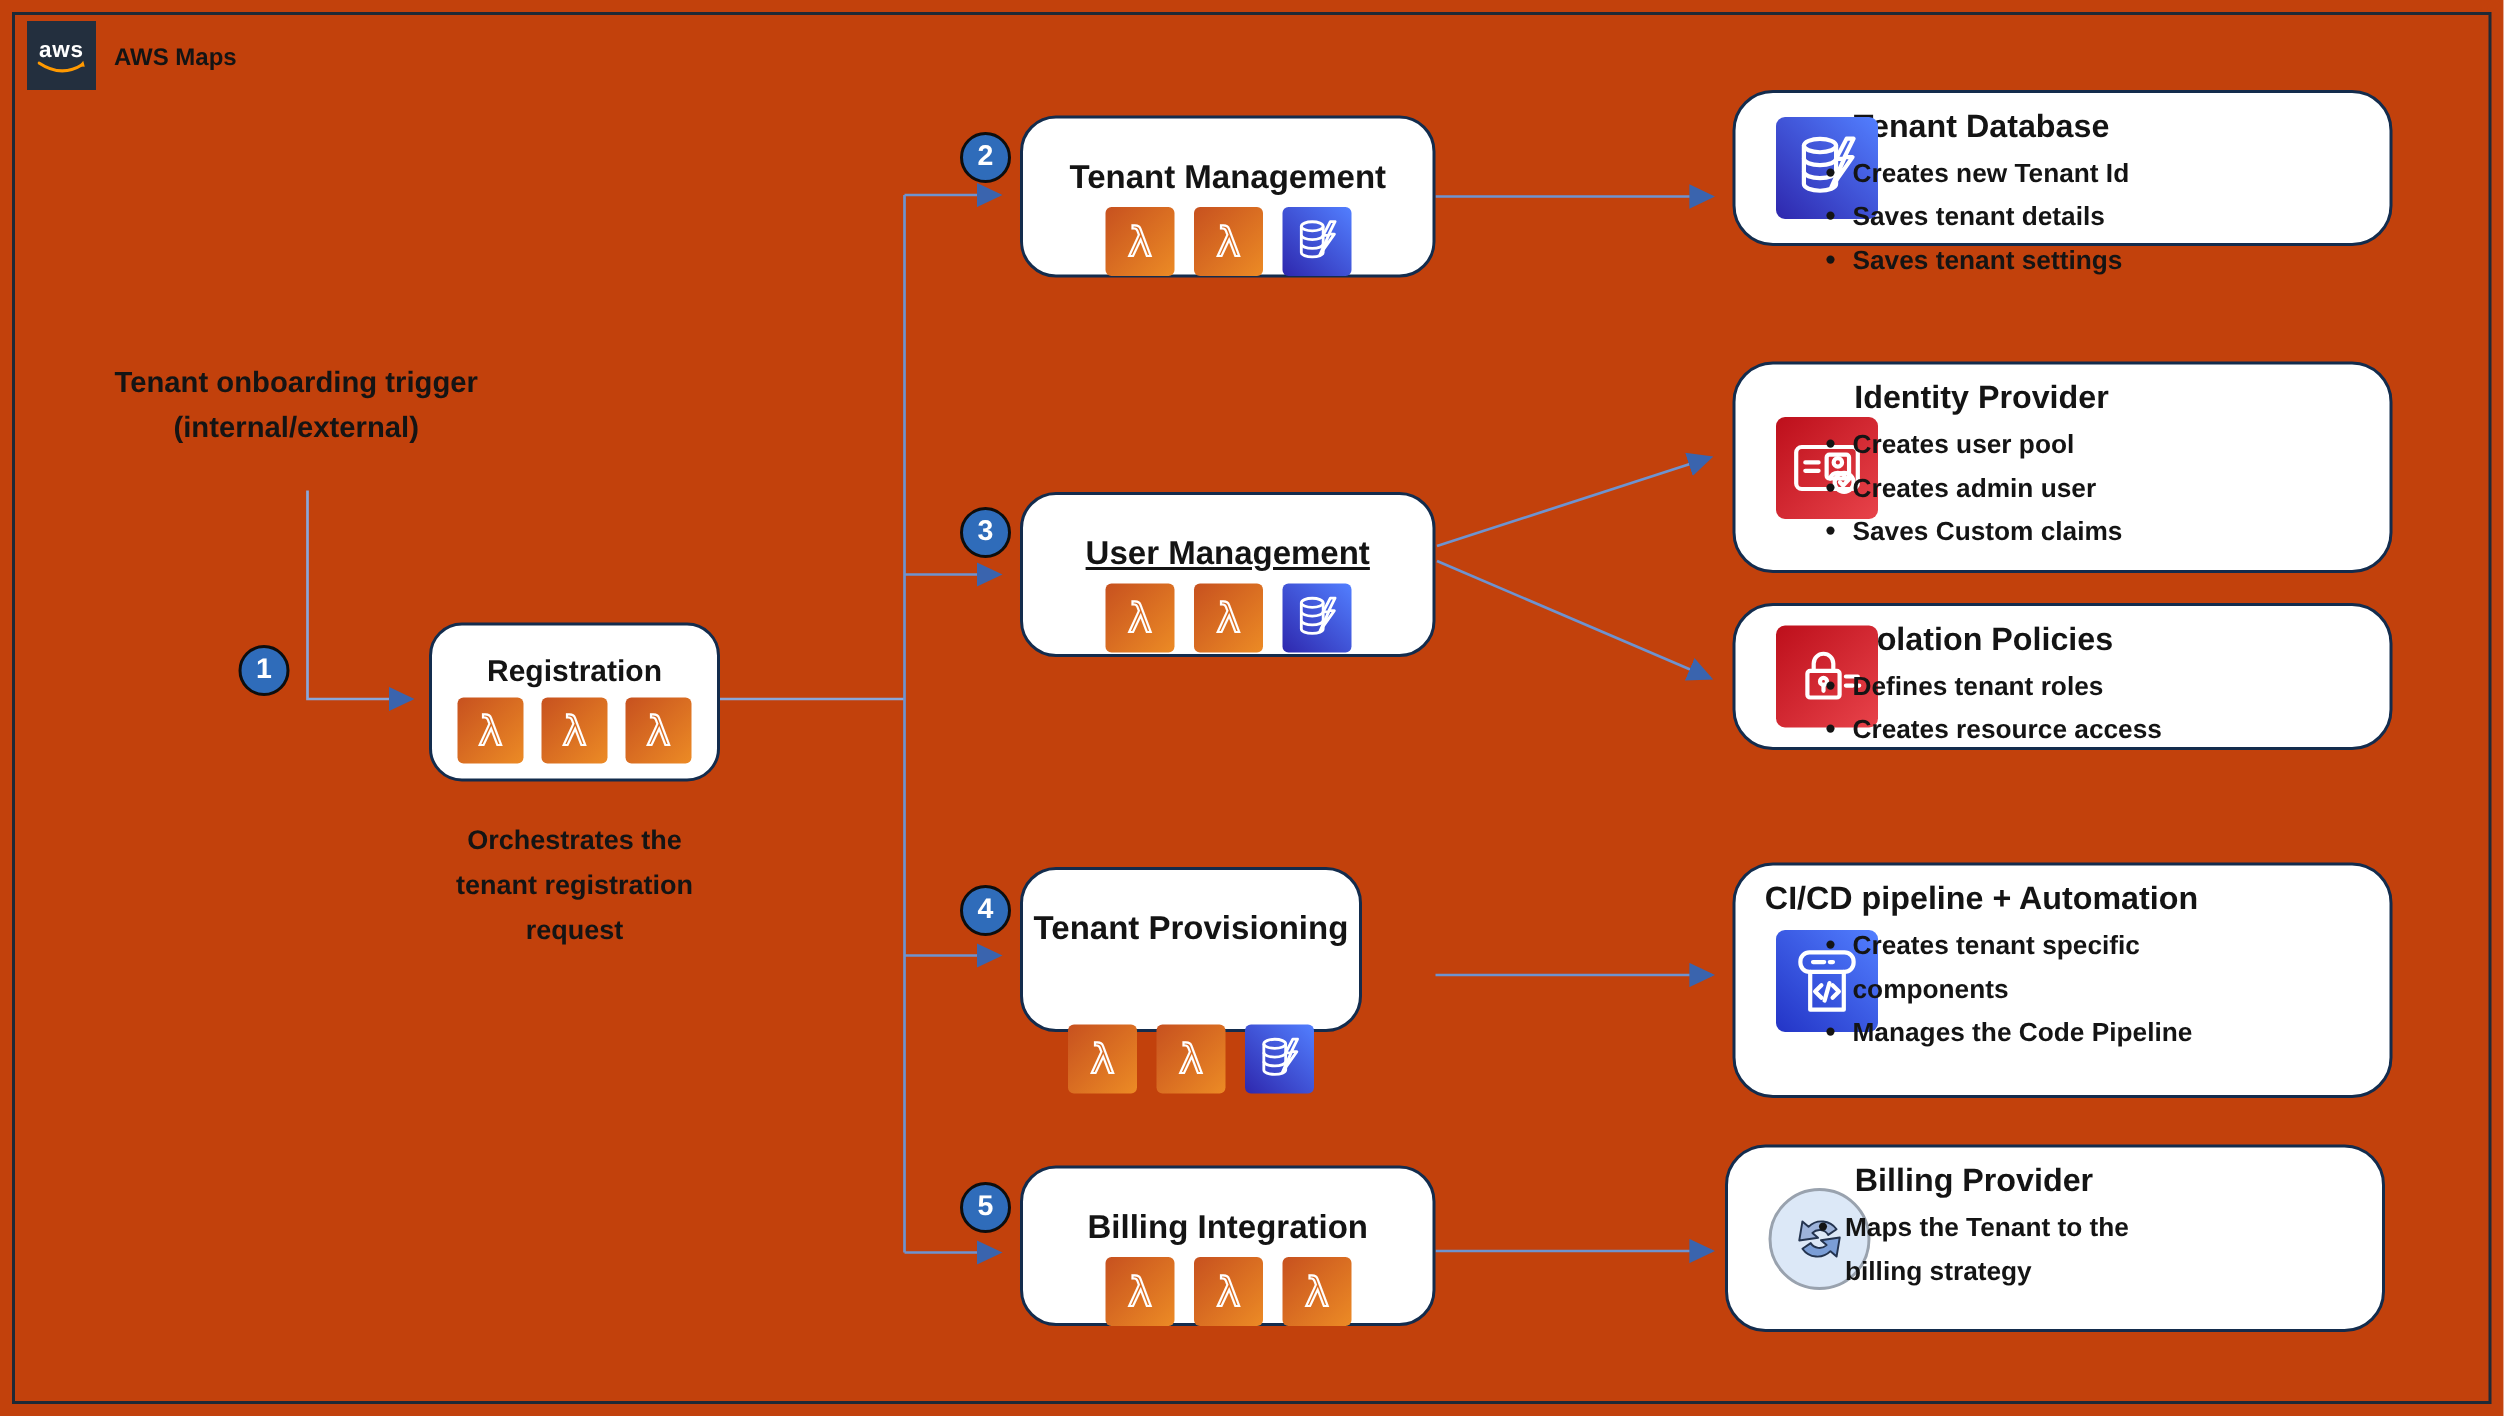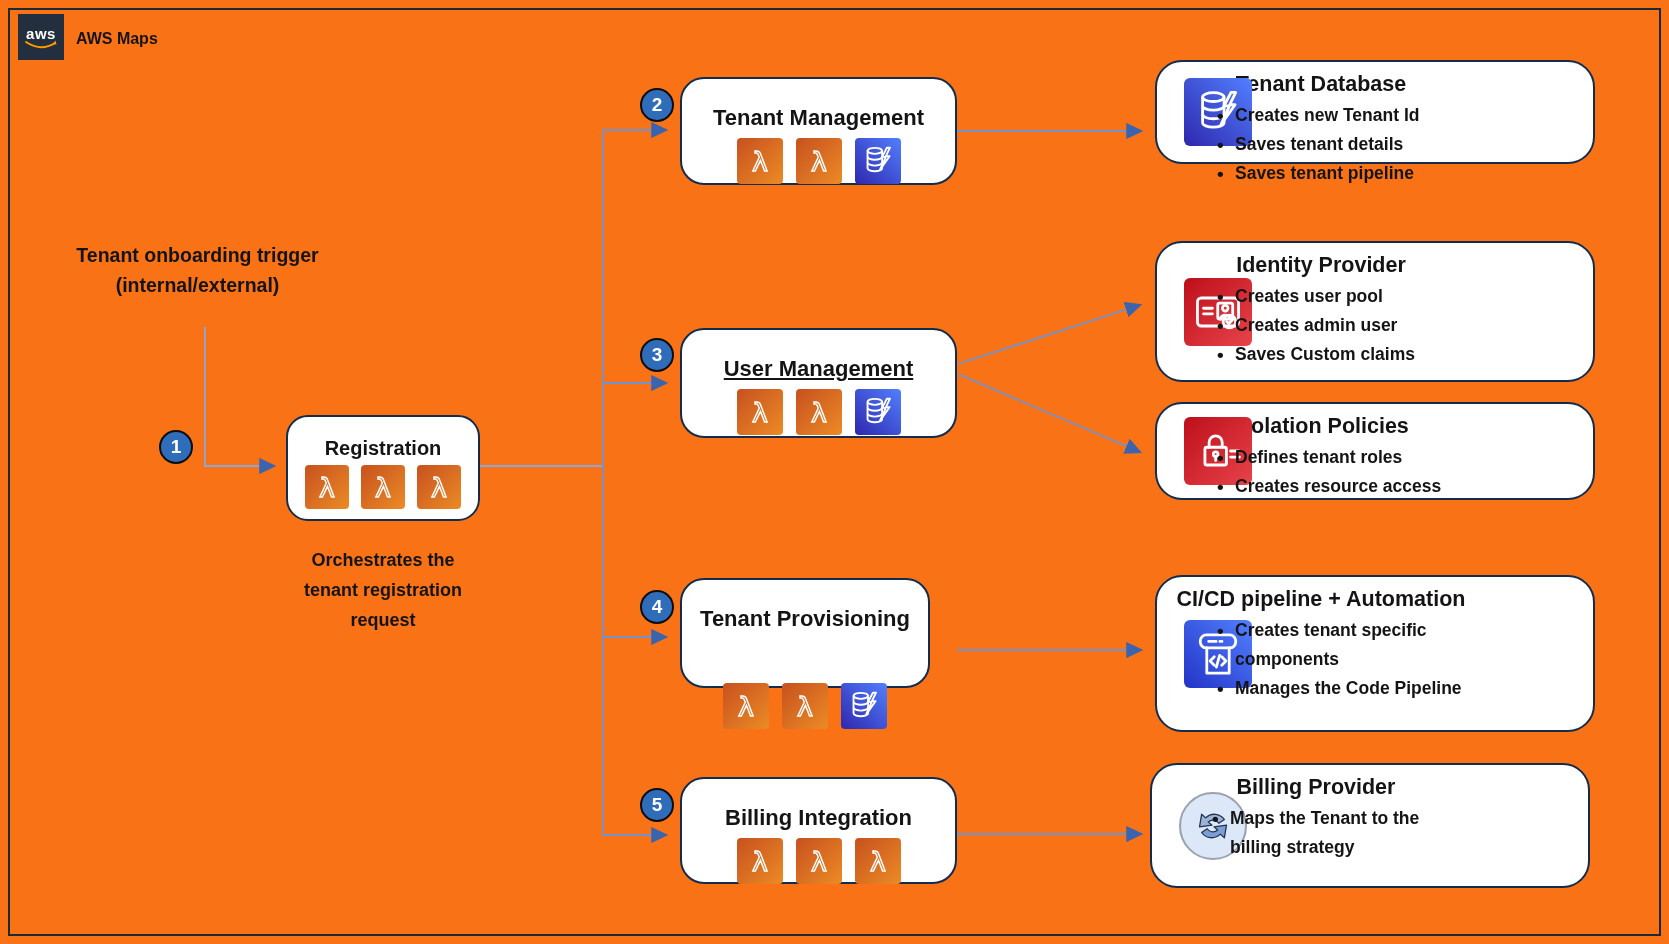--- a/index.html
+++ b/index.html
@@ -1,17 +1,17 @@
 <!DOCTYPE html>
 <html><head>
 <meta charset="utf-8">
 <style>
   html,body{margin:0;padding:0;background:#ffffff;}
   body{font-family:"Liberation Sans", sans-serif; color:#141414;}
-  .canvas{position:relative;width:1669px;height:944px;background:#f97316;overflow:hidden;}
+  .canvas{position:relative;width:1669px;height:944px;background:#c2410c;overflow:hidden;}
   .frame{position:absolute;left:8px;top:8px;right:8px;bottom:8px;border:2px solid #1e2936;}
   
   .aws-logo{position:absolute;left:18px;top:14px;width:46px;height:46px;background:#232f3e;display:flex;align-items:center;justify-content:center;}
   .aws-logo .aws-word{color:#fff;font-weight:700;font-size:15px;letter-spacing:.5px;line-height:1;margin-top:-8px;}
   .aws-logo svg{position:absolute;left:7px;top:26px;}
   .cloud-label{position:absolute;left:76px;top:30px;font-size:16px;font-weight:700;}
   
   svg.wires{position:absolute;left:0;top:0;}
   
   .step{position:absolute;width:34px;height:34px;border-radius:50%;background:#2f6cba;border:2.5px solid #0d0d0d;
@@ -205,21 +205,21 @@
           </svg>
         </div>
       <div class="sq-icon grad-dynamo">
           <svg>
             <use href="#ic-dynamo"></use>
           </svg>
         </div>
     </div>
   </div>
 
-  <div class="node pbox" style="left:680px;top:578px;width:250px;height:110px;gap:44px;">
+  <div class="node pbox" style="left:680px;top:578px;width:228px;height:110px;gap:44px;">
     <div class="ptitle">Tenant Provisioning</div>
     <div class="icon-row">
       <div class="sq-icon grad-lambda">
           <svg>
             <use href="#ic-lambda"></use>
           </svg>
         </div>
       <div class="sq-icon grad-lambda">
           <svg>
             <use href="#ic-lambda"></use>
@@ -257,21 +257,21 @@
   <div class="node rbox" style="left:1155px;top:60px;width:440px;height:104px;">
     <div class="rb-icon grad-dynamo">
         <svg>
           <use href="#ic-dynamo"></use>
         </svg>
       </div>
     <div class="rtitle">Tenant Database</div>
     <ul class="bullets">
       <li>Creates new Tenant Id</li>
       <li>Saves tenant details</li>
-      <li>Saves tenant pipeline</li>
+      <li>Saves tenant settings</li>
     </ul>
   </div>
 
   <div class="node rbox" style="left:1155px;top:241px;width:440px;height:141px;">
     <div class="rb-icon grad-red">
         <svg>
           <use href="#ic-cognito"></use>
         </svg>
       </div>
     <div class="rtitle">Identity Provider</div>

